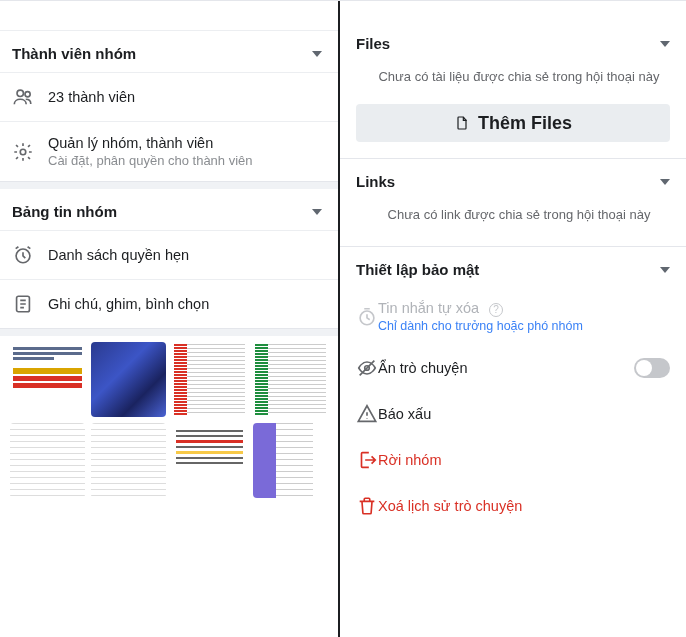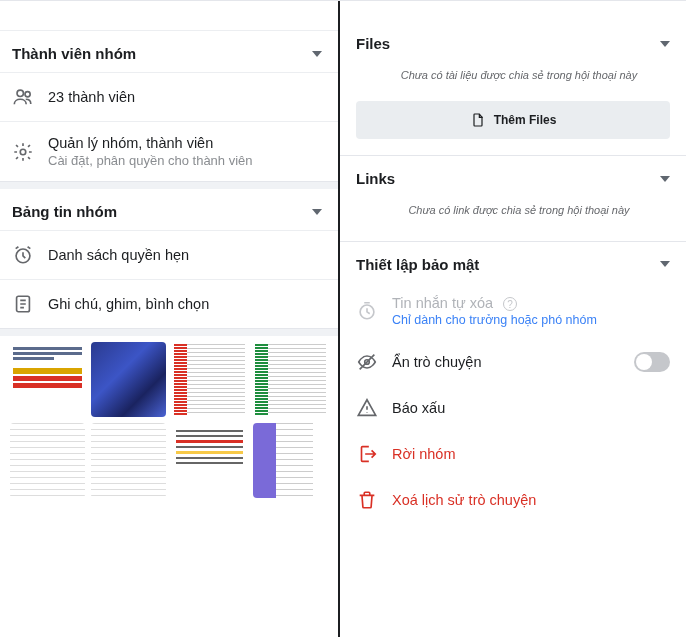--- a/index.html
+++ b/index.html
@@ -112,46 +112,44 @@
   .thumb-purple {
     background:#fff; display:grid; grid-template-columns:30% 1fr 20%;
   }
   .thumb-purple > div:nth-child(1){ background:#7a6ad8;}
   .thumb-purple > div:nth-child(2){ background:repeating-linear-gradient(#ccc 0 1px,#fff 1px 6px);}
   .thumb-purple > div:nth-child(3){ background:#fff;}
   .top-space { height: 30px; border-bottom: 1px solid #eceef1;}
   .empty-msg {
     text-align: center;
     color: #65676b;
-    font-size: 11px;
+    font-size: 13px;
     padding: 6px 16px 14px 28px;
     line-height: 1.4;
-    font-style: italic;
   }
   .btn-add {
     display: flex;
     align-items: center;
     justify-content: center;
     gap: 8px;
     margin: 4px 16px 16px 16px;
     height: 38px;
     background: #eaedf0;
     border-radius: 4px;
     font-weight: 600;
-    font-size: 12px;
+    font-size: 18px;
     color: #1c1e21;
     cursor: pointer;
   }
   .btn-add svg { width:16px; height:16px; stroke:#1c1e21; }
   .sep { height:1px; background:#e4e6eb; margin: 0;}
   .setting-row {
     display: flex;
     align-items: center;
     padding: 12px 16px;
-    gap: 14px;
     cursor: pointer;
   }
   .setting-row .icon { width:22px; color:#65676b; display:flex; align-items:center; justify-content:center;}
   .setting-row.disabled { color:#b0b3b8; cursor: default;}
   .setting-row.disabled .icon { color:#c5c7cb;}
   .setting-row .txt { flex:1; }
   .setting-row .title { font-size:14.5px; }
   .setting-row.disabled .title { color:#b0b3b8;}
   .setting-row .sub { font-size:12.5px; color:#3b82f6; margin-top:2px;}
   .help-circle {

